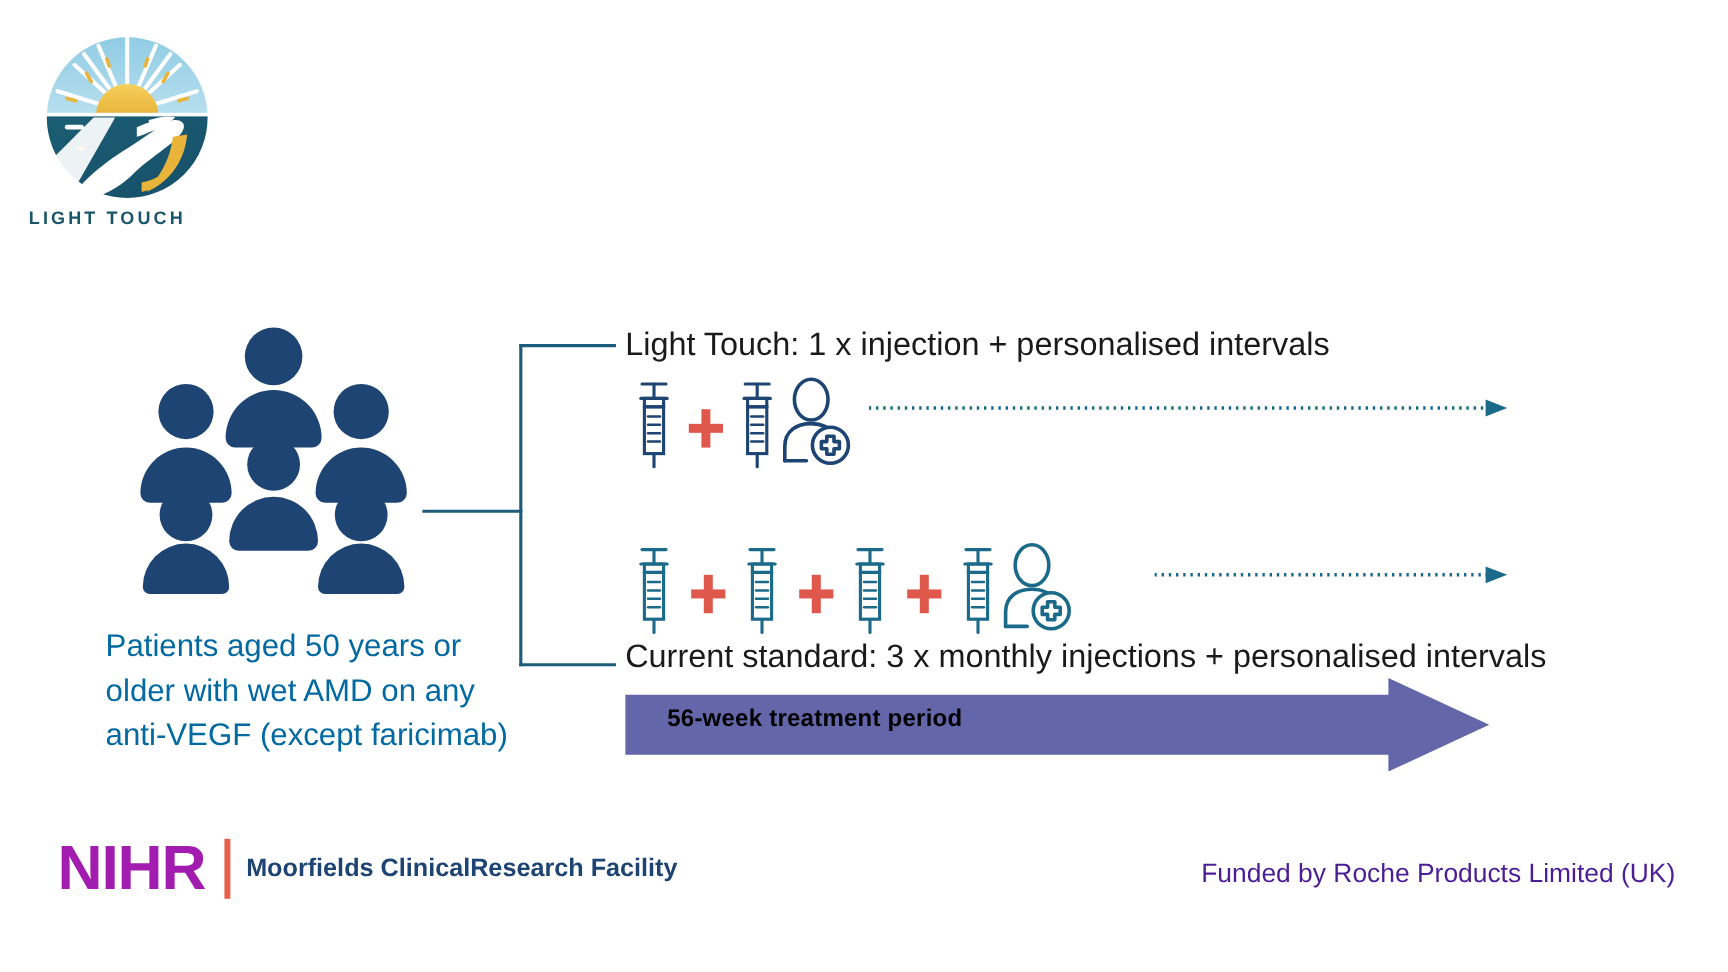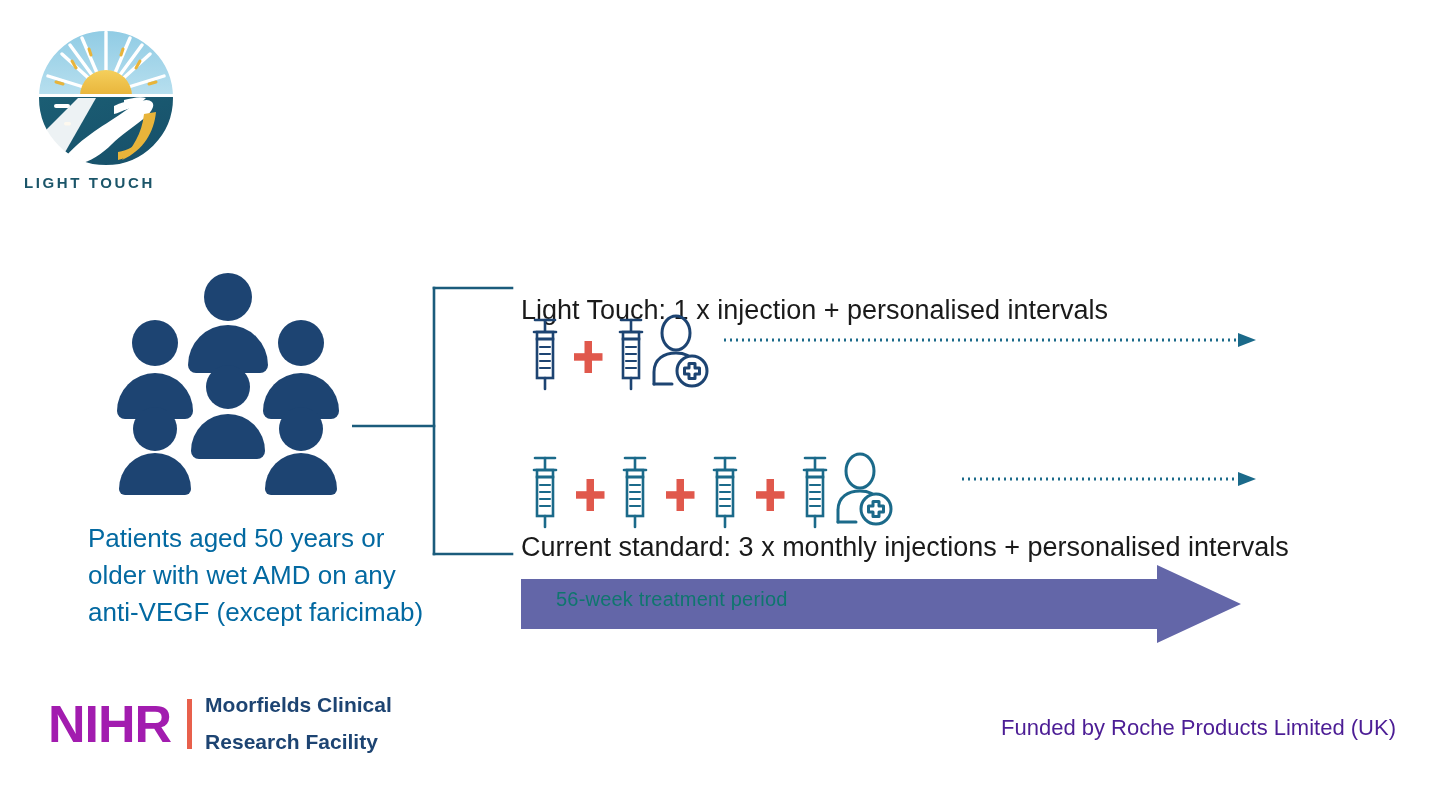--- a/index.html
+++ b/index.html
@@ -41,50 +41,50 @@
     font-size:26px;line-height:1.42;color:#0369a1;
   }
 
   
   .bracket{position:absolute;left:352px;top:278px;width:190px;height:285px;}
 
   
   .arm-label{
     position:absolute;font-size:27px;color:#1a1a1a;white-space:nowrap;line-height:1;
   }
-  .arm1-label{left:521px;top:274px;margin-top:23px;}
+  .arm1-label{left:521px;top:274px;}
   .arm2-label{left:521px;top:534px;}
 
   .icon-row{position:absolute;display:flex;align-items:center;}
   .arm1-icons{left:528px;top:314px;height:78px;}
   .arm2-icons{left:528px;top:452px;height:78px;}
 
   .gap-a{width:9px;}
   .gap-b{width:11px;}
 
   .dotline{position:absolute;}
   .dot1{left:724px;top:331px;}
   .dot2{left:962px;top:470px;}
 
   
   .period-arrow{position:absolute;left:521px;top:565px;width:720px;height:78px;}
   .period-label{
     position:absolute;left:556px;top:588px;
-    font-size:20px;font-weight:400;color:#0f766e;letter-spacing:0.2px;
+    font-size:20px;font-weight:700;color:#000000;letter-spacing:0.2px;
     white-space:nowrap;
   }
 
   
   .nihr-block{position:absolute;left:48px;top:693px;height:62px;display:flex;align-items:center;}
   .nihr-word{
     font-size:52px;font-weight:700;color:#a21caf;letter-spacing:-1px;
     line-height:1;font-family:"Liberation Sans", sans-serif;
   }
   .nihr-bar{width:5px;height:50px;background:#e8604c;margin:0 13px 0 16px;}
-  .nihr-sub{display:flex;flex-direction:column;justify-content:center;gap:12px;}
+  .nihr-sub{display:flex;justify-content:center;}
   .nihr-sub span{
     font-size:21px;font-weight:700;color:#1d4472;line-height:1.17;white-space:nowrap;
   }
 
   .funder{
     position:absolute;right:44px;top:715px;
     font-size:22px;color:#4c1d95;white-space:nowrap;
   }
 </style>
 </head>

